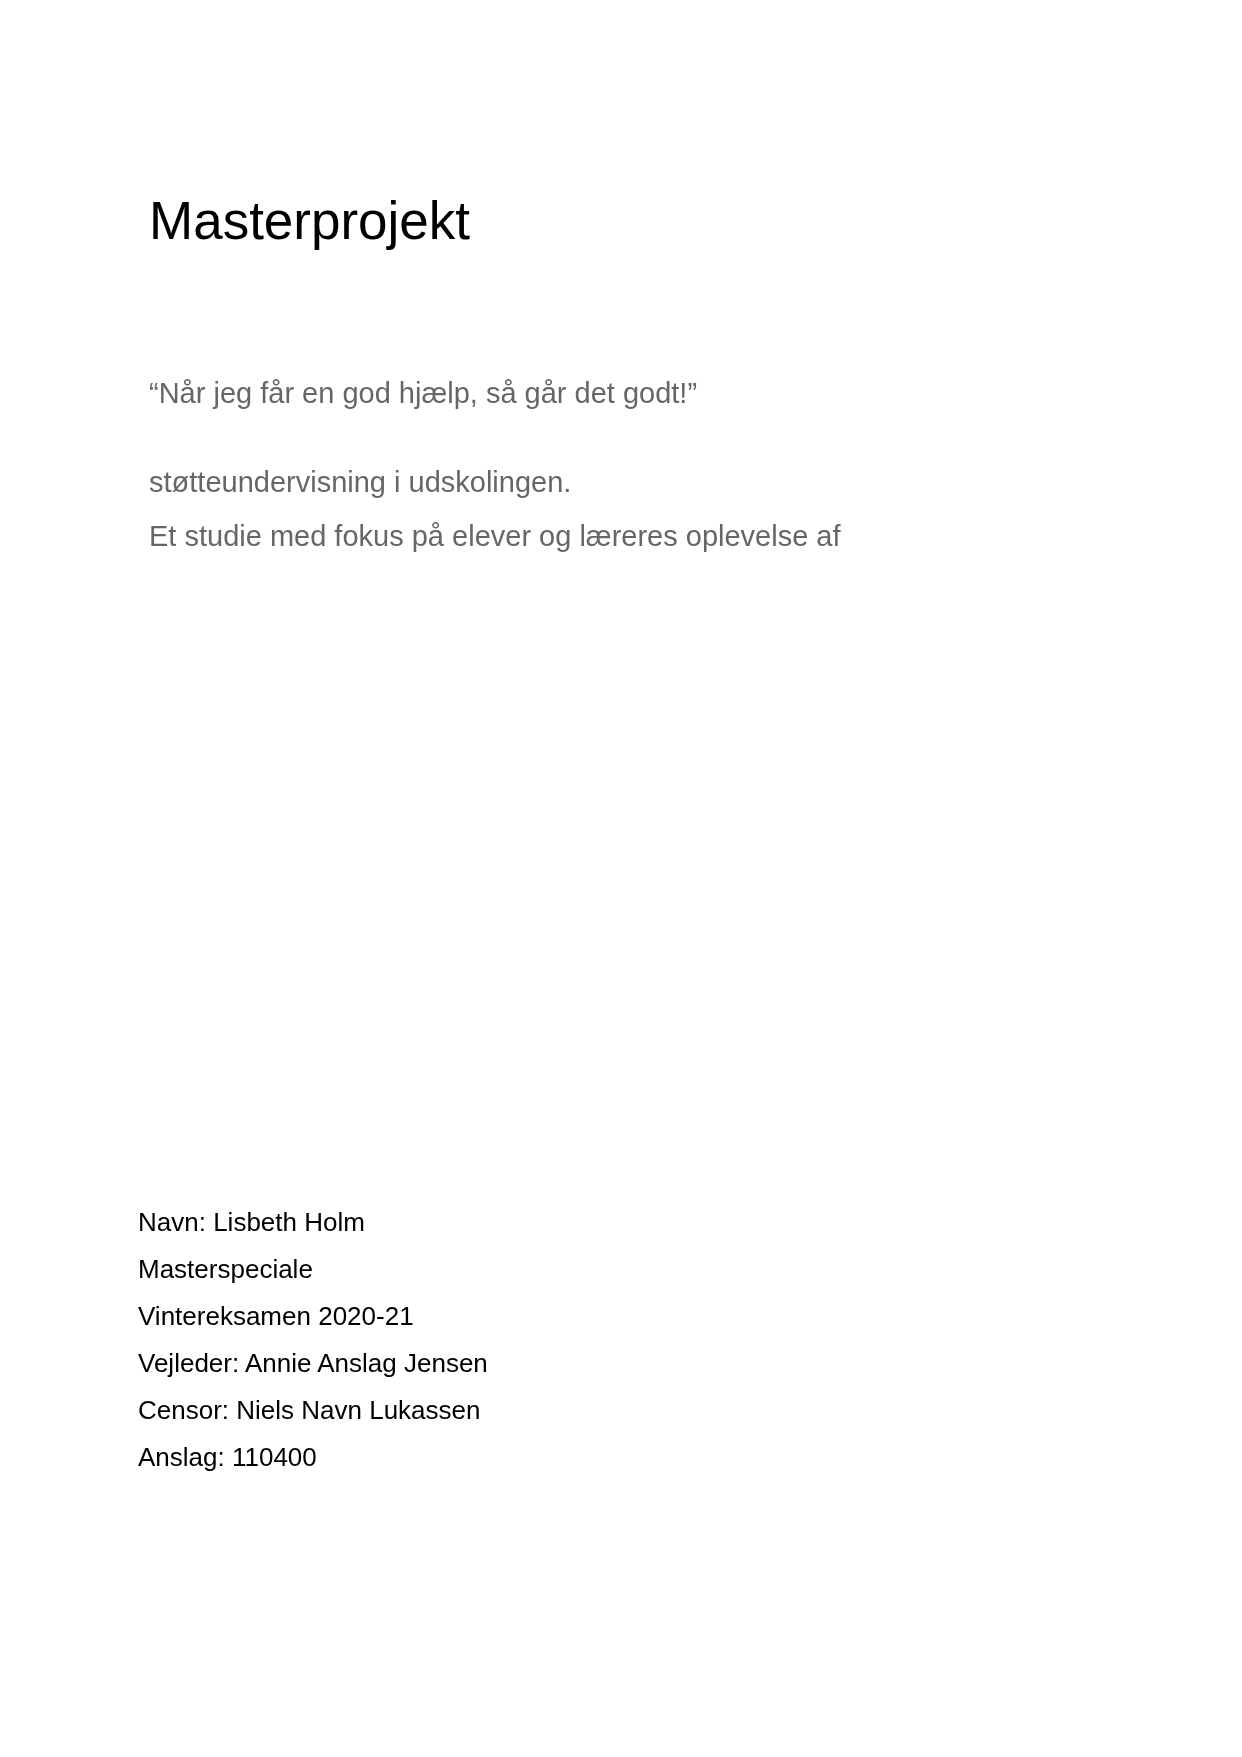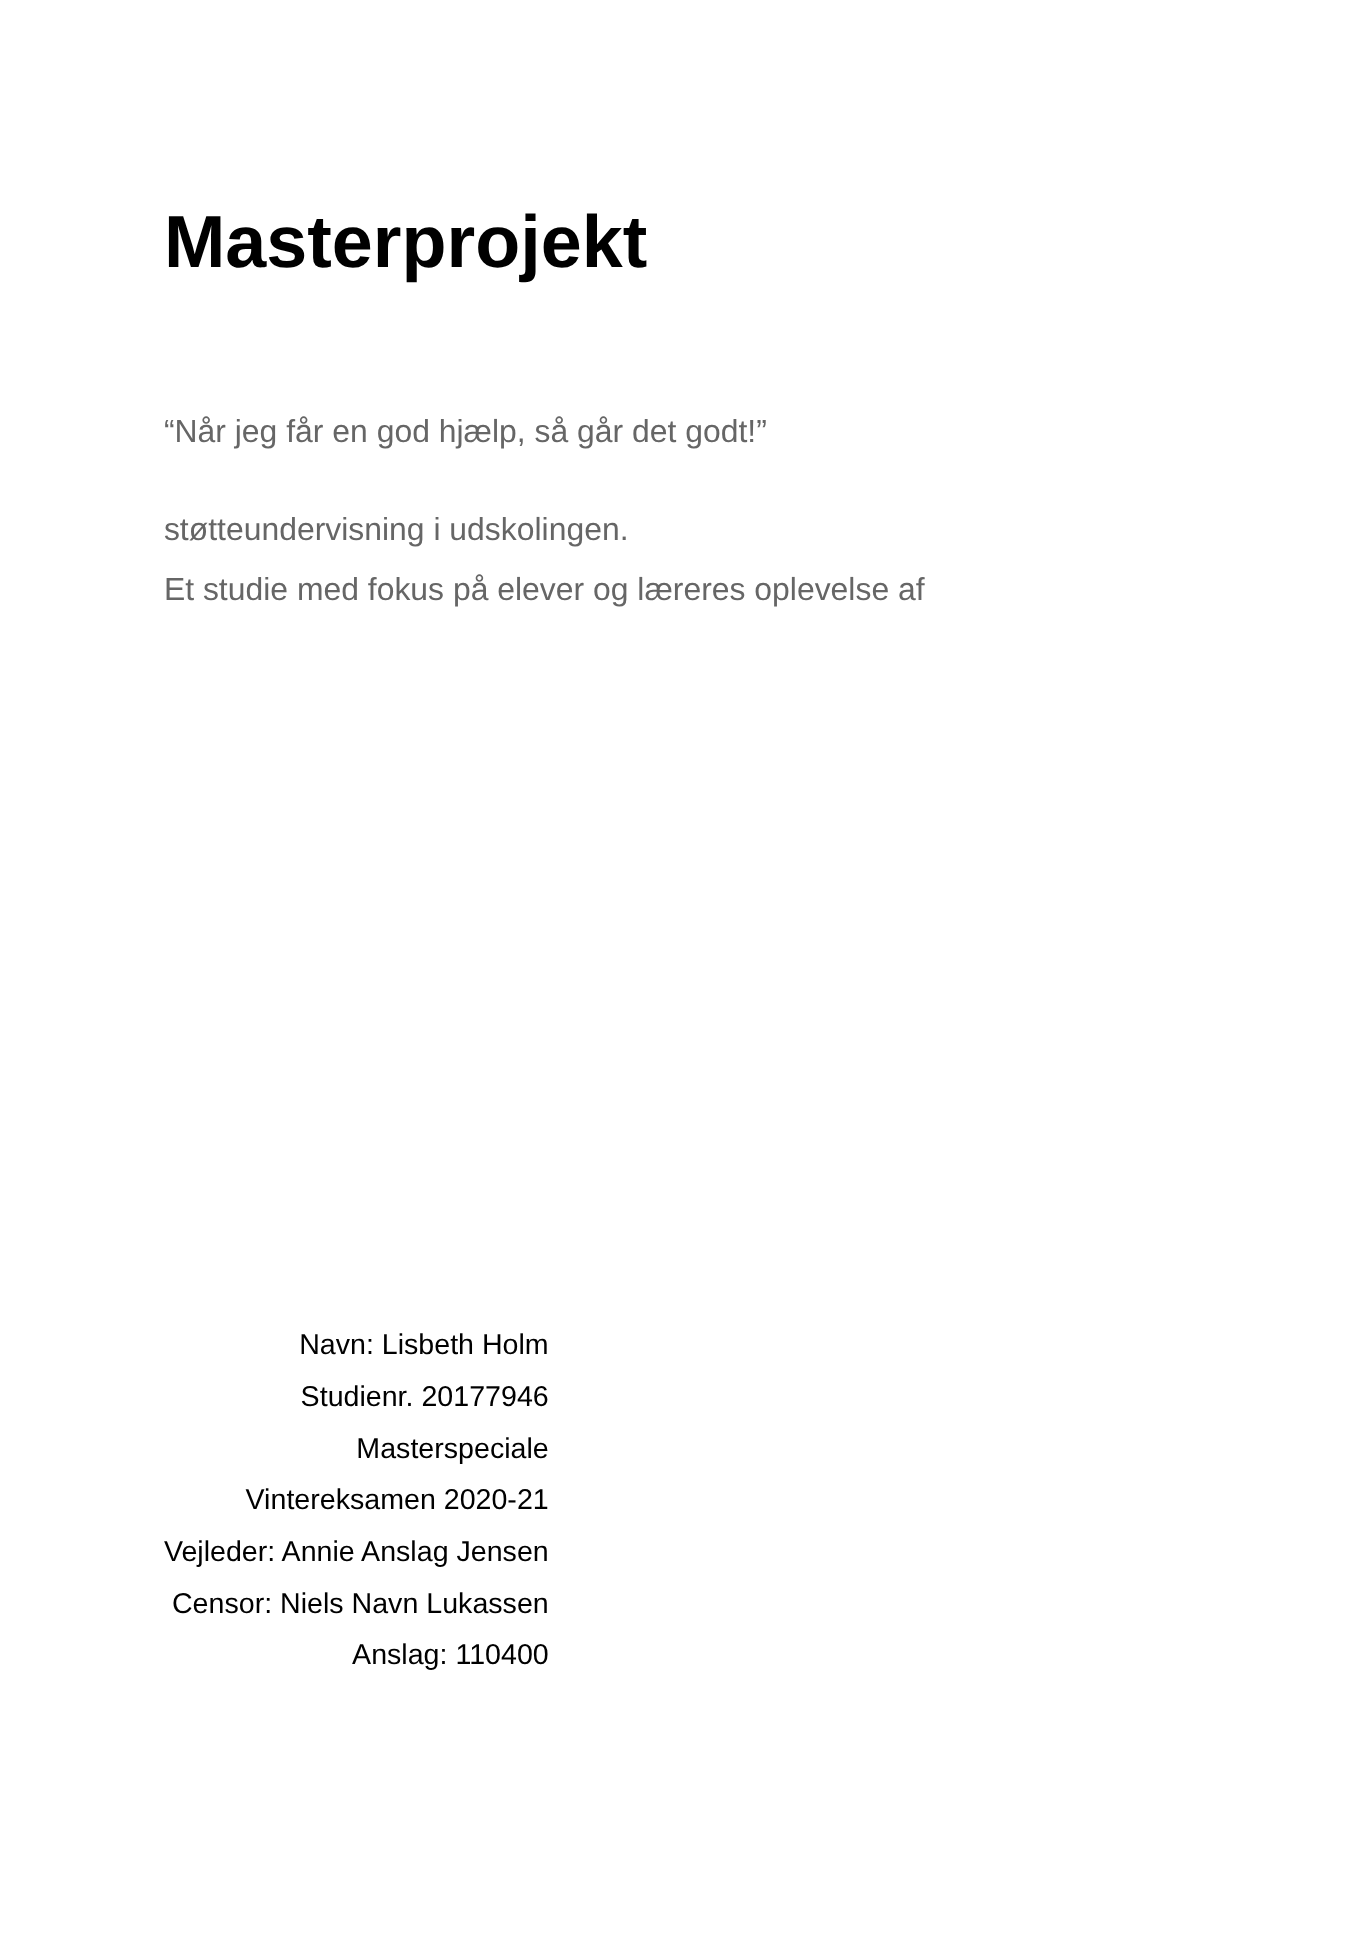--- a/index.html
+++ b/index.html
@@ -12,22 +12,22 @@
       height: 1757px;
       position: relative;
       overflow: hidden;
       font-family: "Liberation Sans", sans-serif;
     }
     .title {
       position: absolute;
       left: 149px;
       top: 188px;
       margin: 0;
-      font-size: 67px;
-      font-weight: bold;
+      font-size: 53px;
+      font-weight: normal;
       color: #000000;
       line-height: 66px;
       letter-spacing: 0px;
     }
     .quote {
       position: absolute;
       left: 149px;
       top: 373px;
       margin: 0;
       font-size: 29px;
@@ -40,26 +40,25 @@
       left: 149px;
       top: 455px;
       margin: 0;
       font-size: 29px;
       color: #666666;
       line-height: 54px;
       width: 900px;
     }
     .info {
       position: absolute;
-      left: 149px;
+      left: 138px;
       top: 1199px;
       margin: 0;
       padding: 0;
       list-style: none;
-      text-align: right;
     }
     .info li {
       font-size: 26px;
       color: #000000;
       height: 47px;
       line-height: 47px;
       white-space: nowrap;
     }
   </style>
 </head>
@@ -69,19 +68,18 @@
 
 <p class="quote">“Når jeg får en god hjælp, så går det godt!”</p>
 
 <div class="subtitle">
   <div>støtteundervisning i udskolingen.</div>
   <div>Et studie med fokus på elever og læreres oplevelse af</div>
 </div>
 
 <ul class="info">
   <li>Navn: Lisbeth Holm</li>
-  <li>Studienr. 20177946</li>
   <li>Masterspeciale</li>
   <li>Vintereksamen 2020-21</li>
   <li>Vejleder: Annie Anslag Jensen</li>
   <li>Censor: Niels Navn Lukassen</li>
   <li>Anslag: 110400</li>
 </ul>
 
 </body></html>

